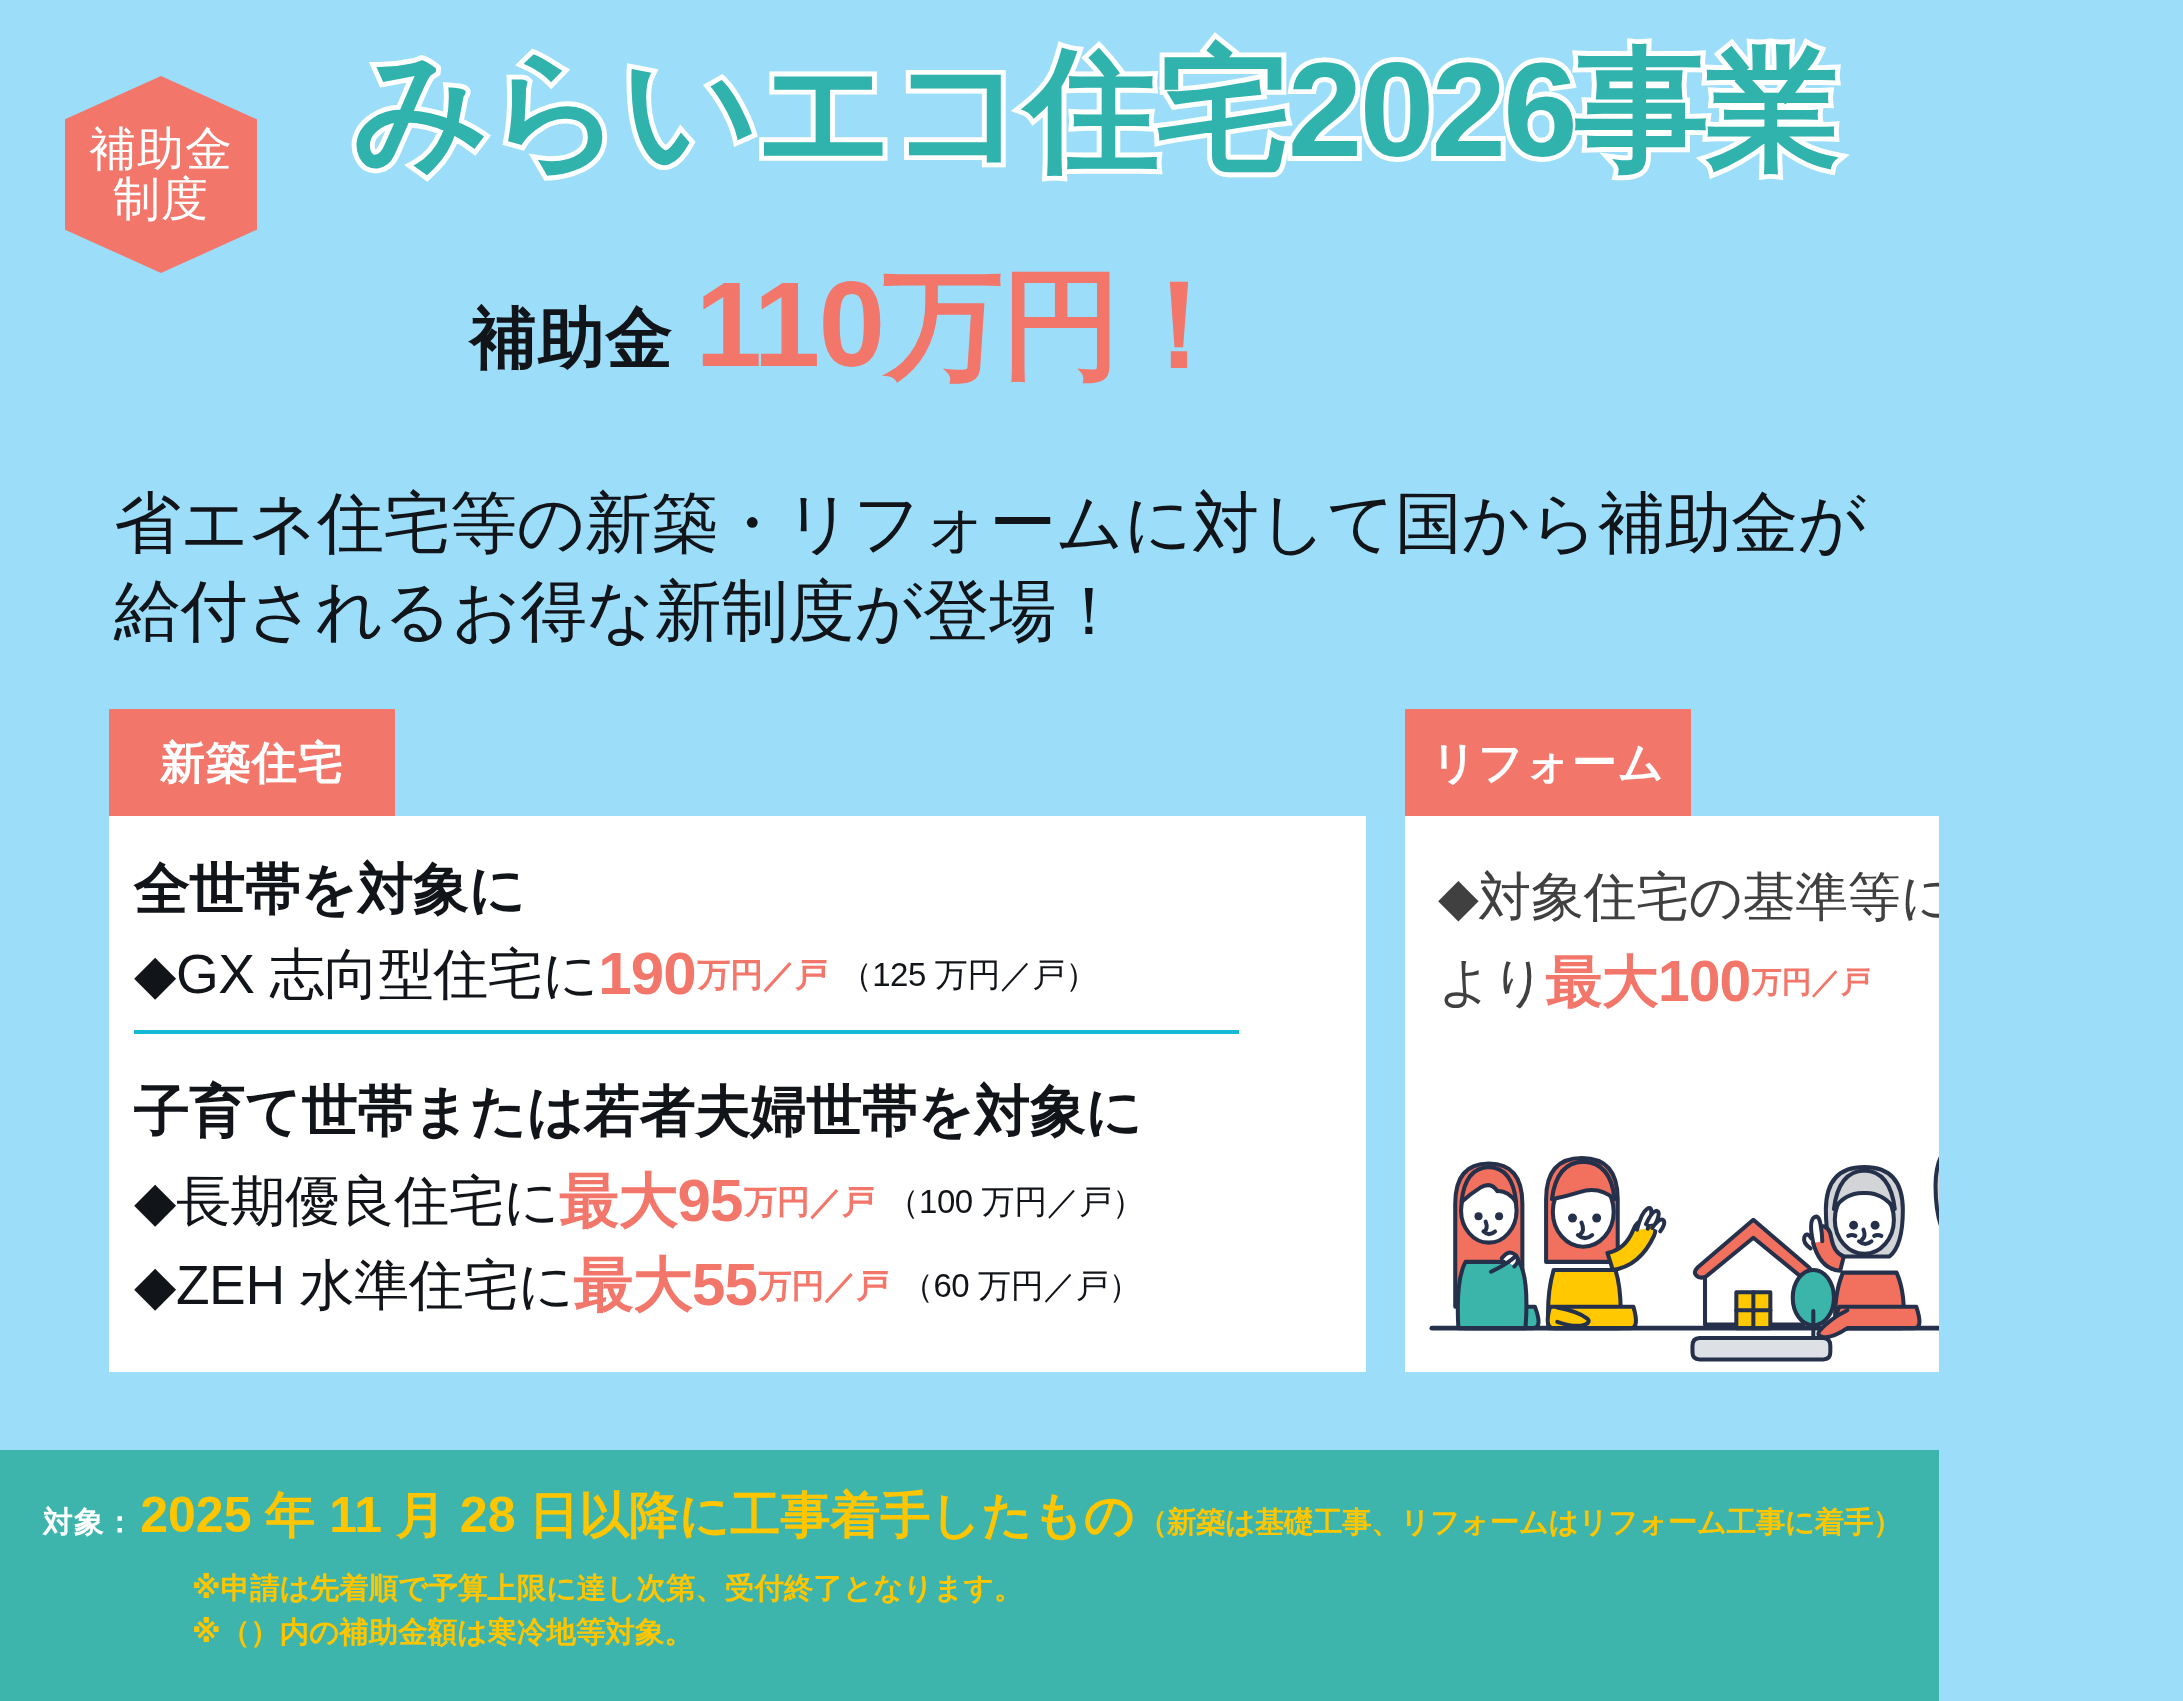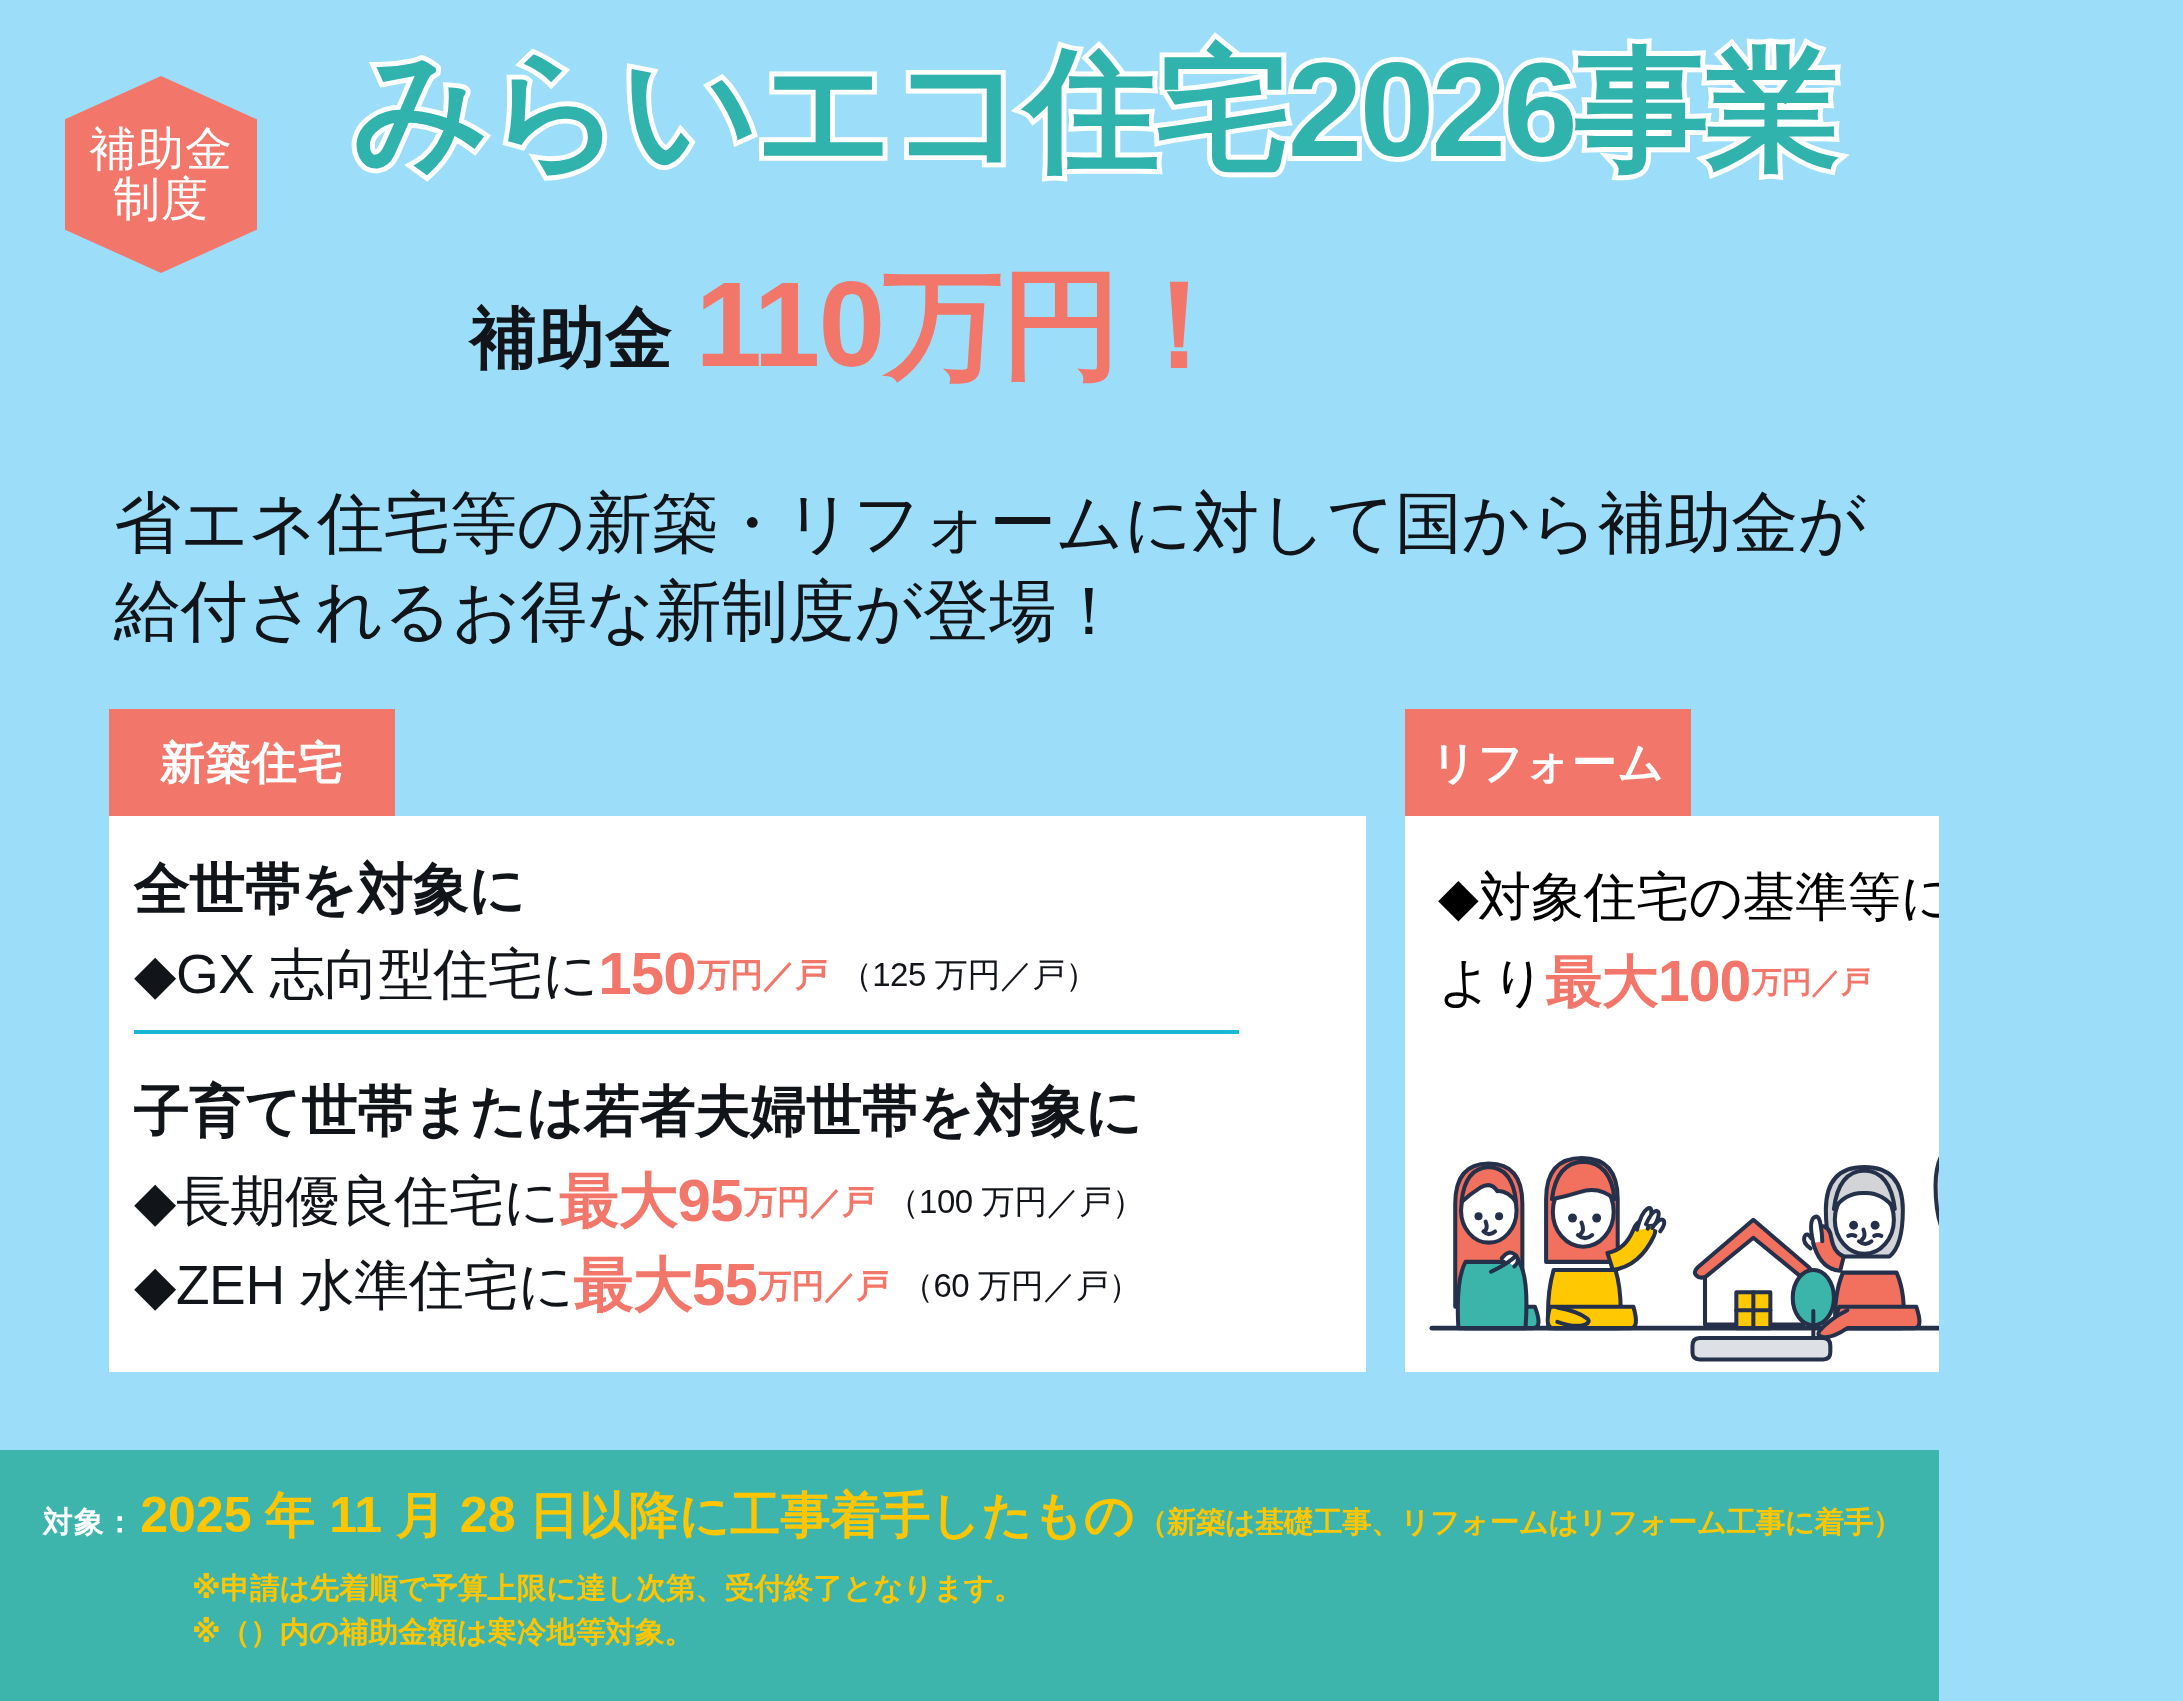--- a/index.html
+++ b/index.html
@@ -71,21 +71,21 @@
   .row{display:flex;align-items:center;white-space:nowrap;}
   .row .blk{font-size:55px;font-weight:500;color:#111418;letter-spacing:-0.4px;}
   .row .big{font-size:60px;font-weight:bold;color:#F2766A;letter-spacing:-0.9px;}
   .row .unit{font-size:33px;font-weight:bold;color:#F2766A;letter-spacing:-0.4px;margin-left:1.8px;}
   .row .paren{font-size:33px;font-weight:500;color:#111418;letter-spacing:-0.4px;margin-left:11.6px;}
 
   .divider{position:absolute;left:134px;width:1105px;height:4px;background:#17B7D6;}
 
   
   .rc{position:absolute;left:1438px;white-space:nowrap;line-height:1;}
-  .rc .blk{font-size:53px;font-weight:500;color:#000000;letter-spacing:-0.4px;}
+  .rc .blk{font-size:53px;font-weight:500;color:#404040;letter-spacing:-0.4px;}
   .rc .big{font-size:57px;font-weight:bold;color:#F2766A;letter-spacing:-0.9px;}
   .rc .unit{font-size:30px;font-weight:bold;color:#F2766A;margin-left:1.8px;}
 
   
   .illus{position:absolute;left:1423px;top:1114px;width:658px;height:251px;}
 
   
   .banner{position:absolute;left:0;top:1450px;width:2183px;height:251px;background:#3DB5AD;}
   .banner-line{
     position:absolute;left:43px;top:1490px;
@@ -122,21 +122,21 @@
   <div class="tab tab-left">新築住宅</div>
 
   <div class="tab tab-right">リフォーム</div>
 
   <div class="card card-left"></div>
 
   <div class="lc hdr" style="top:861px;">全世帯を対象に</div>
 
   <div class="lc row" style="top:944px;">
     <span class="blk">◆GX 志向型住宅に</span>
-    <span class="big">150</span>
+    <span class="big">190</span>
     <span class="unit">万円／戸</span>
     <span class="paren">（125 万円／戸）</span>
   </div>
 
   <div class="divider" style="top:1030px;"></div>
 
   <div class="lc hdr" style="top:1083px;">子育て世帯または若者夫婦世帯を対象に</div>
 
   <div class="lc row" style="top:1171px;">
     <span class="blk">◆長期優良住宅に</span>

